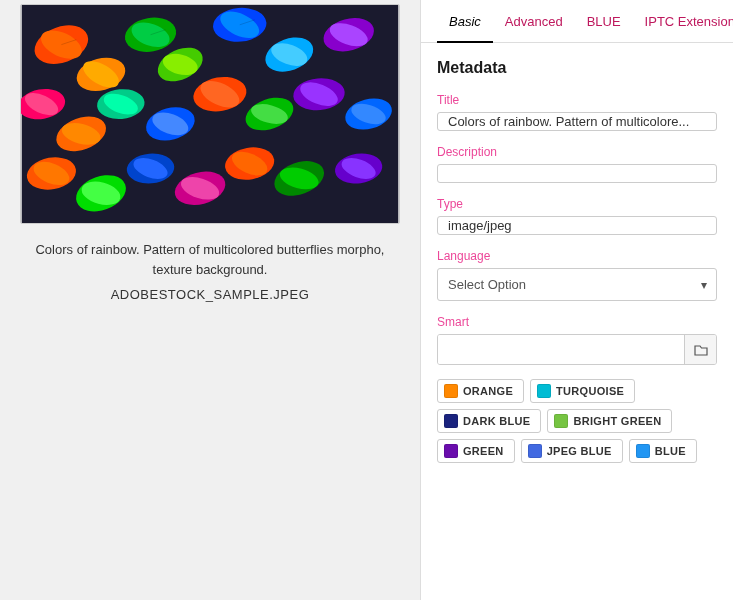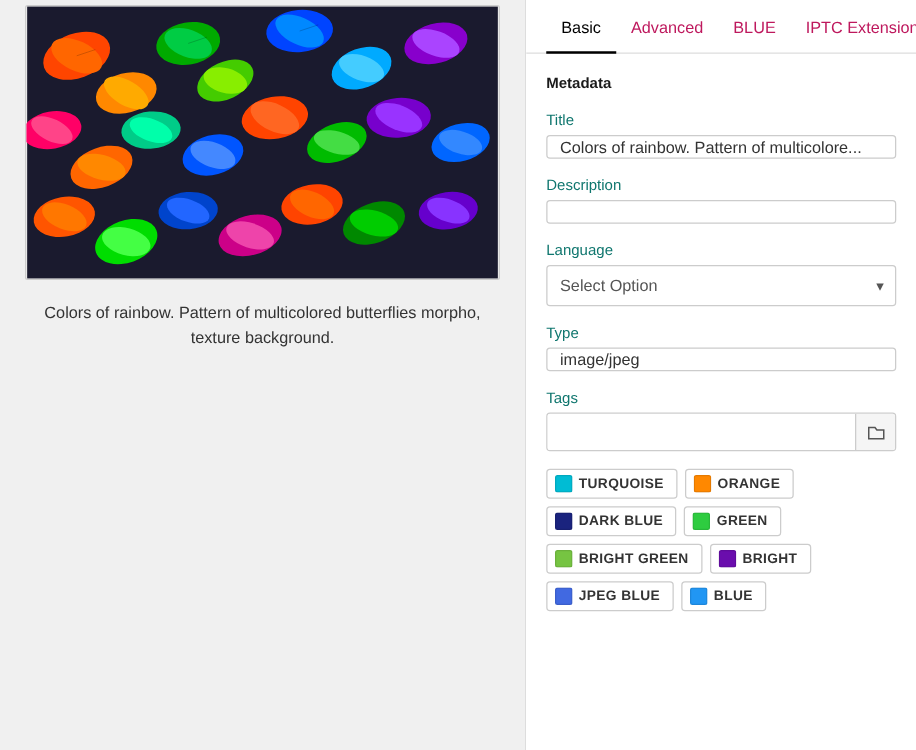--- a/index.html
+++ b/index.html
@@ -81,41 +81,42 @@
       cursor: pointer;
       border-bottom: 2px solid transparent;
       margin-bottom: -1px;
       white-space: nowrap;
     }
 
     .tab.active {
       color: #000;
       border-bottom: 2px solid #000;
       font-weight: 500;
+      font-style: italic;
     }
 
     
     .content {
       padding: 16px 16px 24px;
     }
 
     .section-title {
-      font-size: 12px;
+      font-size: 16px;
       font-weight: 600;
       color: #1a1a1a;
       margin-bottom: 16px;
     }
 
     .field-group {
       margin-bottom: 14px;
     }
 
     .field-label {
       font-size: 12px;
-      color: #0f766e;
+      color: #ec4899;
       margin-bottom: 5px;
       display: block;
     }
 
     .field-input {
       width: 100%;
       padding: 1px 10px;
       border: 1px solid #ccc;
       border-radius: 3px;
       font-size: 13px;
@@ -290,20 +291,21 @@
       <ellipse cx="340" cy="165" rx="18" ry="9" fill="#8833ff" transform="rotate(20,340,165)"></ellipse>
 
       <line x1="40" y1="40" x2="55" y2="35" stroke="#000" stroke-width="0.5" opacity="0.3"></line>
       <line x1="130" y1="30" x2="145" y2="25" stroke="#000" stroke-width="0.5" opacity="0.3"></line>
       <line x1="220" y1="20" x2="235" y2="15" stroke="#000" stroke-width="0.5" opacity="0.3"></line>
     </svg>
   </div>
 
   <div class="image-caption">
     <p>Colors of rainbow. Pattern of multicolored butterflies morpho, texture background.</p>
+    <p class="image-filename">ADOBESTOCK_SAMPLE.JPEG</p>
   </div>
 </div>
 
 <div class="right-panel">
 
   <div class="tabs">
     <div class="tab active">Basic</div>
     <div class="tab">Advanced</div>
     <div class="tab">BLUE</div>
     <div class="tab">IPTC Extension</div>
@@ -314,80 +316,76 @@
     <div class="section-title">Metadata</div>
 
     <div class="field-group">
       <label class="field-label">Title</label>
       <input class="field-input readonly" type="text" value="Colors of rainbow. Pattern of multicolore..." style="">
     </div>
 
     <div class="field-group">
       <label class="field-label">Description</label>
       <input class="field-input" type="text" style="">
+    </div>
+
+    <div class="field-group">
+      <label class="field-label">Type</label>
+      <input class="field-input readonly" type="text" value="image/jpeg" style="">
     </div>
 
     <div class="field-group">
       <label class="field-label">Language</label>
       <div class="select-wrapper">
         <select class="field-select">
           <option value="">Select Option</option>
         <option value="English">English</option><option value="French">French</option><option value="German">German</option><option value="Spanish">Spanish</option><option value="Japanese">Japanese</option></select>
         <span class="select-chevron">▾</span>
       </div>
     </div>
 
     <div class="field-group">
-      <label class="field-label">Type</label>
-      <input class="field-input readonly" type="text" value="image/jpeg" style="">
-    </div>
-
-    <div class="field-group">
-      <label class="field-label">Tags</label>
+      <label class="field-label">Smart</label>
       <div class="tags-input-wrapper">
         <input class="tags-input" type="text" style="">
         <div class="tags-browse-btn">
           <svg width="14" height="14" viewBox="0 0 14 14" fill="none" xmlns="http://www.w3.org/2000/svg">
             <path d="M1 3h5l1.5 2H13v7H1V3z" fill="none" stroke="#555" stroke-width="1.2"></path>
           </svg>
         </div>
       </div>
     </div>
 
     <div class="field-group">
       <div class="color-tags-grid">
 
         <div class="color-tag">
+          <div class="color-dot" style="background:#ff8800;"></div>
+          <span>ORANGE</span>
+        </div>
+
+        <div class="color-tag">
           <div class="color-dot" style="background:#00bcd4;"></div>
           <span>TURQUOISE</span>
         </div>
 
         <div class="color-tag">
-          <div class="color-dot" style="background:#ff8800;"></div>
-          <span>ORANGE</span>
-        </div>
-
-        <div class="color-tag">
           <div class="color-dot" style="background:#1a237e;"></div>
           <span>DARK BLUE</span>
         </div>
 
-        <div class="color-tag">
-          <div class="color-dot" style="background:#2ecc40;"></div>
-          <span>GREEN</span>
-        </div>
 
         <div class="color-tag">
           <div class="color-dot" style="background:#76c442;"></div>
           <span>BRIGHT GREEN</span>
         </div>
 
         <div class="color-tag">
           <div class="color-dot" style="background:#6a0dad;"></div>
-          <span>BRIGHT</span>
+          <span>GREEN</span>
         </div>
 
         <div class="color-tag">
           <div class="color-dot" style="background:#4169e1;"></div>
           <span>JPEG BLUE</span>
         </div>
 
         <div class="color-tag">
           <div class="color-dot" style="background:#2196f3;"></div>
           <span>BLUE</span>

